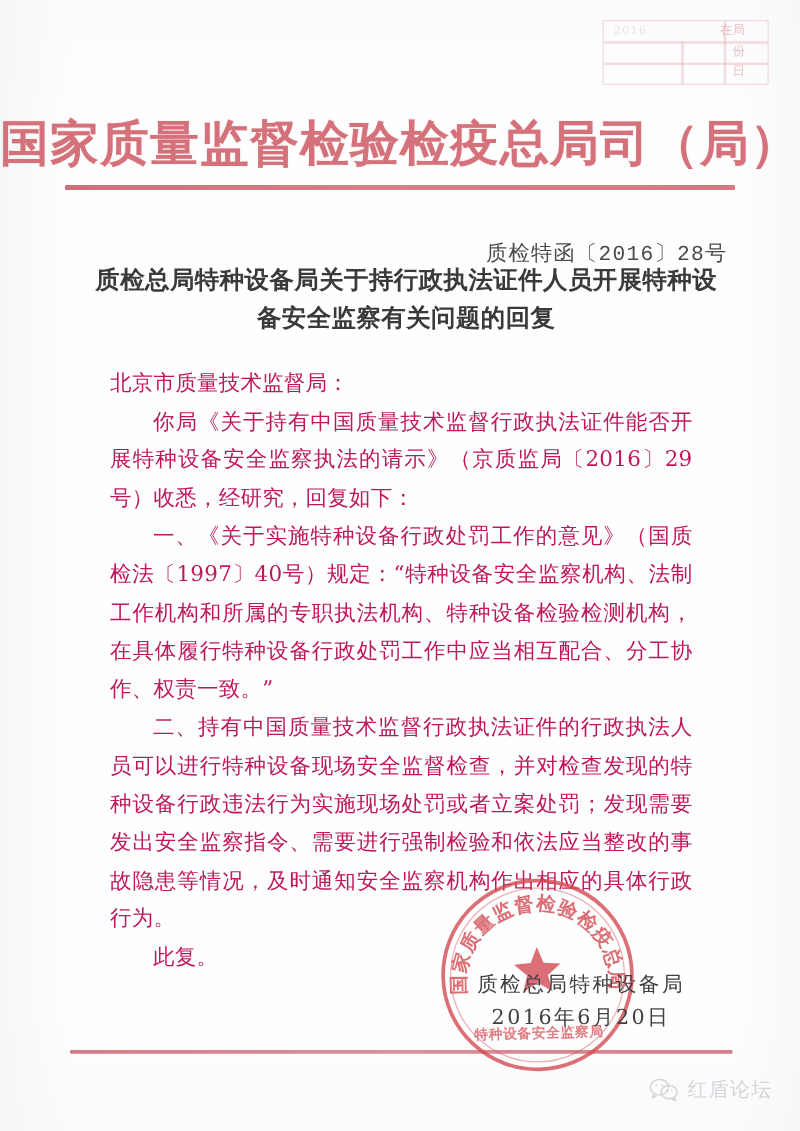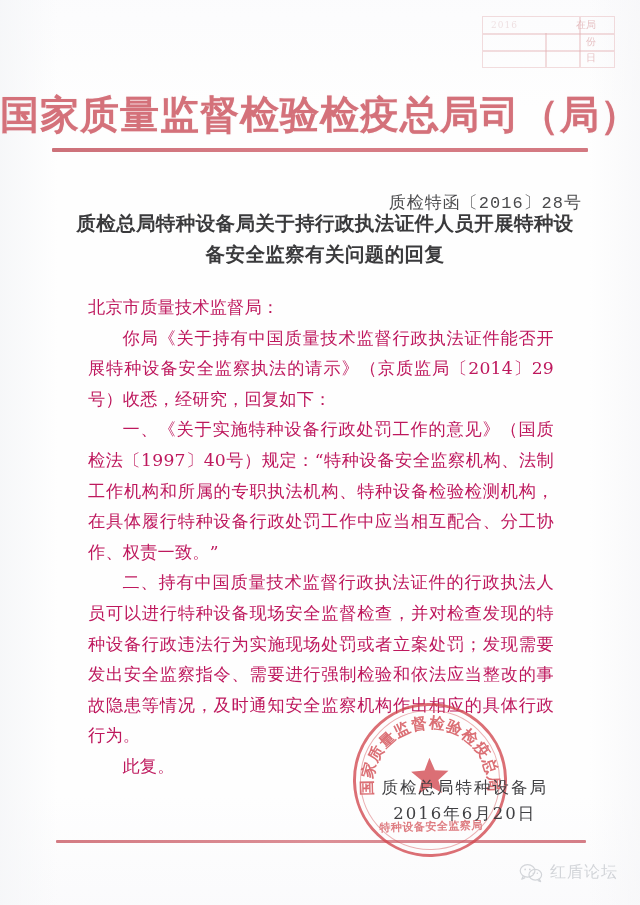--- a/index.html
+++ b/index.html
@@ -217,21 +217,21 @@
     border-radius: 1px;
     opacity: 0.9;
   }
 
   
   .watermark {
     position: absolute;
     right: 22px;
     top: 862px;
     display: flex;
-    align-items: flex-end;
+    align-items: flex-start;
     gap: 7px;
     opacity: 0.42;
   }
   .watermark .wm-text {
     font-family: "DejaVu Sans", sans-serif;
     font-size: 16px;
     color: #9aa0a8;
     letter-spacing: 1px;
   }
   .wechat-icon { color: #9aa0a8; }
@@ -257,21 +257,21 @@
   <div class="letterhead">
     <div class="letterhead-title">国家质量监督检验检疫总局司（局）函</div>
   </div>
   <div class="rule-top"></div>
   <div class="doc-number">质检特函〔2016〕28号</div>
 
   <div class="doc-title">质检总局特种设备局关于持行政执法证件人员开展特种设备安全监察有关问题的回复</div>
 
   <div class="body-block">
     <p>北京市质量技术监督局：</p>
-    <p class="p-indent">你局《关于持有中国质量技术监督行政执法证件能否开展特种设备安全监察执法的请示》（京质监局〔2014〕29号）收悉，经研究，回复如下：</p>
+    <p class="p-indent">你局《关于持有中国质量技术监督行政执法证件能否开展特种设备安全监察执法的请示》（京质监局〔2016〕29号）收悉，经研究，回复如下：</p>
     <p class="p-indent">一、《关于实施特种设备行政处罚工作的意见》（国质检法〔1997〕40号）规定：“特种设备安全监察机构、法制工作机构和所属的专职执法机构、特种设备检验检测机构，在具体履行特种设备行政处罚工作中应当相互配合、分工协作、权责一致。”</p>
     <p class="p-indent">二、持有中国质量技术监督行政执法证件的行政执法人员可以进行特种设备现场安全监督检查，并对检查发现的特种设备行政违法行为实施现场处罚或者立案处罚；发现需要发出安全监察指令、需要进行强制检验和依法应当整改的事故隐患等情况，及时通知安全监察机构作出相应的具体行政行为。</p>
     <p class="p-indent">此复。</p>
   </div>
 
   <div class="seal">
     <div class="seal-inner-ring"></div>
     <svg class="seal-arc-text" viewBox="0 0 148 148">
       <defs>
         <path id="sealArc" d="M 16,80 A 58,58 0 0 1 132,80"></path>

